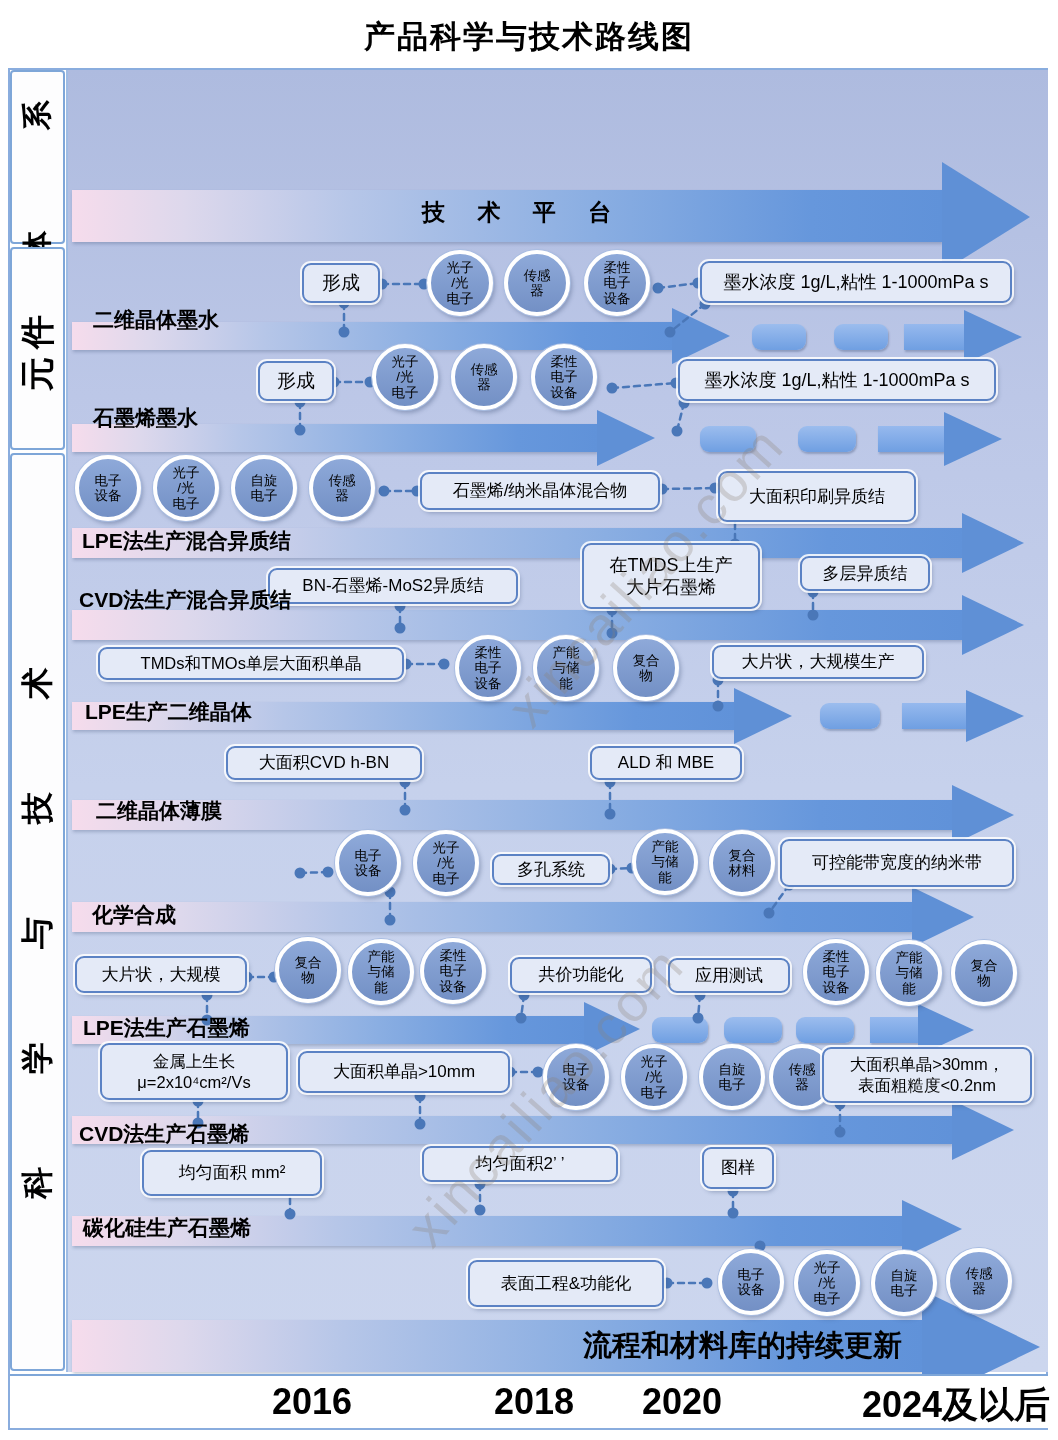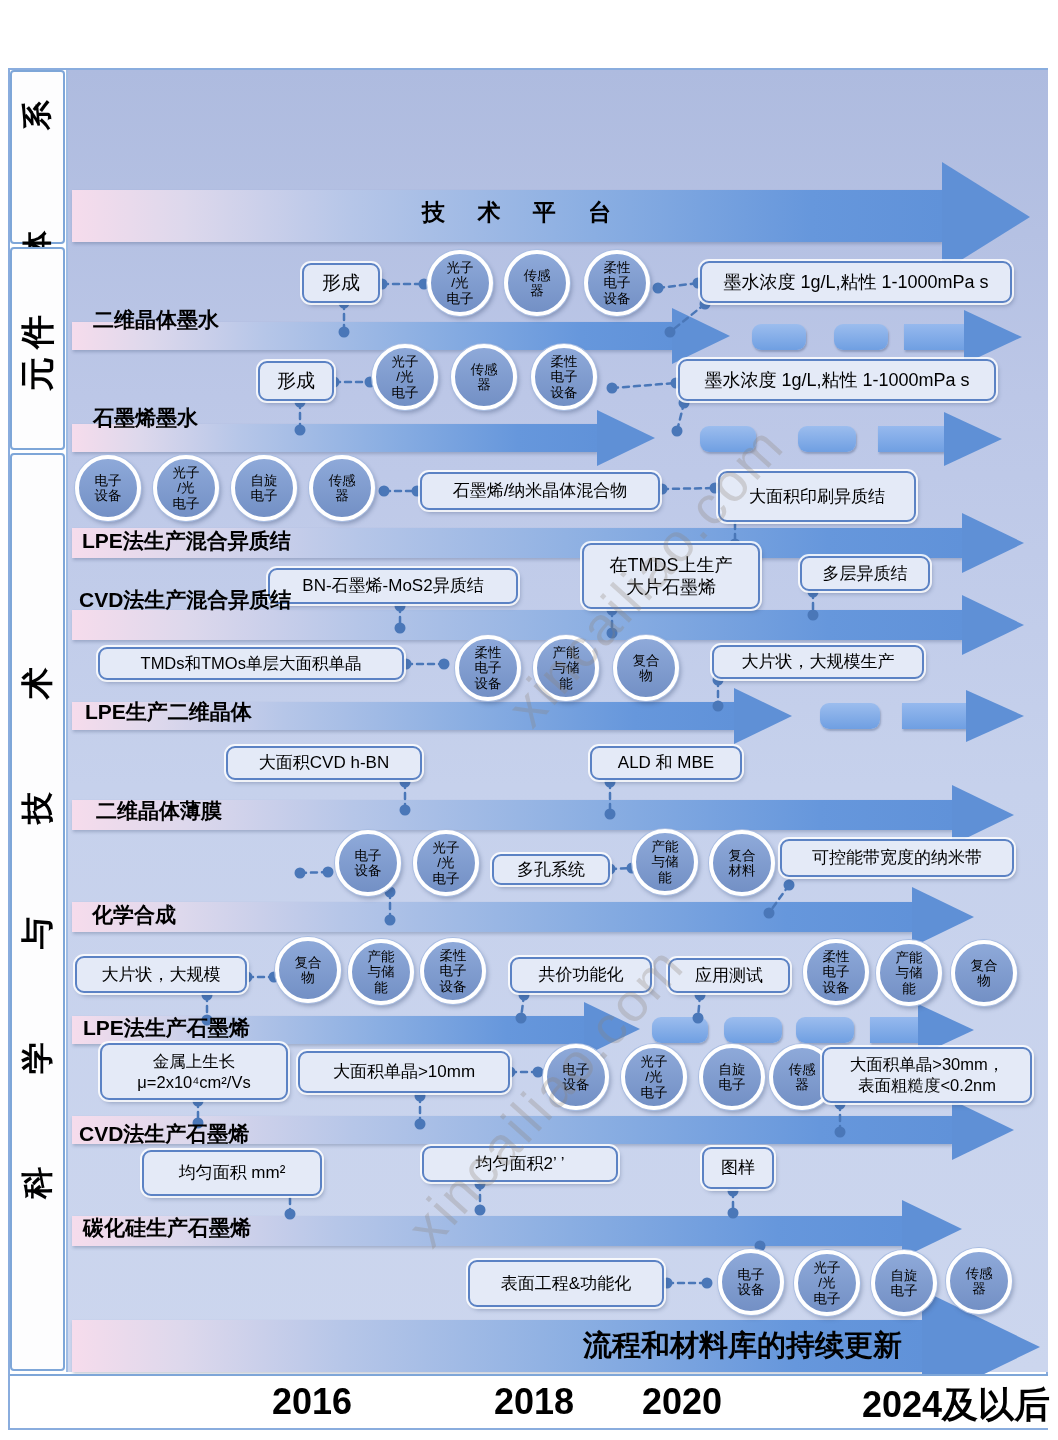--- a/index.html
+++ b/index.html
@@ -59,20 +59,21 @@
            transform:rotate(-48deg); z-index:6; pointer-events:none; white-space:nowrap; }
 
   .note { position:absolute; left:583px; top:1326px; font-size:29px; font-weight:700;
            z-index:7; white-space:nowrap; }
 </style>
 </head>
 <body>
 
 <div id="stage">
 
+  <div class="title">产品科学与技术路线图</div>
   <div class="frame"></div>
   <div class="main-area"></div>
 
   <div class="side-cell" style="top:70px;height:174px;">
     <span style="font-size:30px;letter-spacing:46px;">体 系</span>
   </div>
   <div class="side-cell" style="top:247px;height:203px;">
     <span style="font-size:34px;letter-spacing:8px;">元件</span>
   </div>
   <div class="side-cell" style="top:453px;height:918px;">
@@ -303,21 +304,21 @@
 设备</div>
   <div class="circle" style="left:413px;top:830px;">光子
 /光
 电子</div>
   <div class="box" style="left:492px;top:854px;width:118px;height:31px;">多孔系统</div>
   <div class="circle" style="left:632px;top:829px;">产能
 与储
 能</div>
   <div class="circle" style="left:709px;top:830px;">复合
 材料</div>
-  <div class="box" style="left:780px;top:839px;width:234px;height:38px;text-align:center;">可控能带宽度的纳米带</div>
+  <div class="box" style="left:780px;top:839px;width:234px;height:48px;text-align:center;">可控能带宽度的纳米带</div>
 
   <div class="box" style="left:75px;top:956px;width:172px;height:37px;">大片状，大规模</div>
   <div class="circle" style="left:275px;top:937px;">复合
 物</div>
   <div class="circle" style="left:348px;top:939px;">产能
 与储
 能</div>
   <div class="circle" style="left:420px;top:938px;">柔性
 电子
 设备</div>

